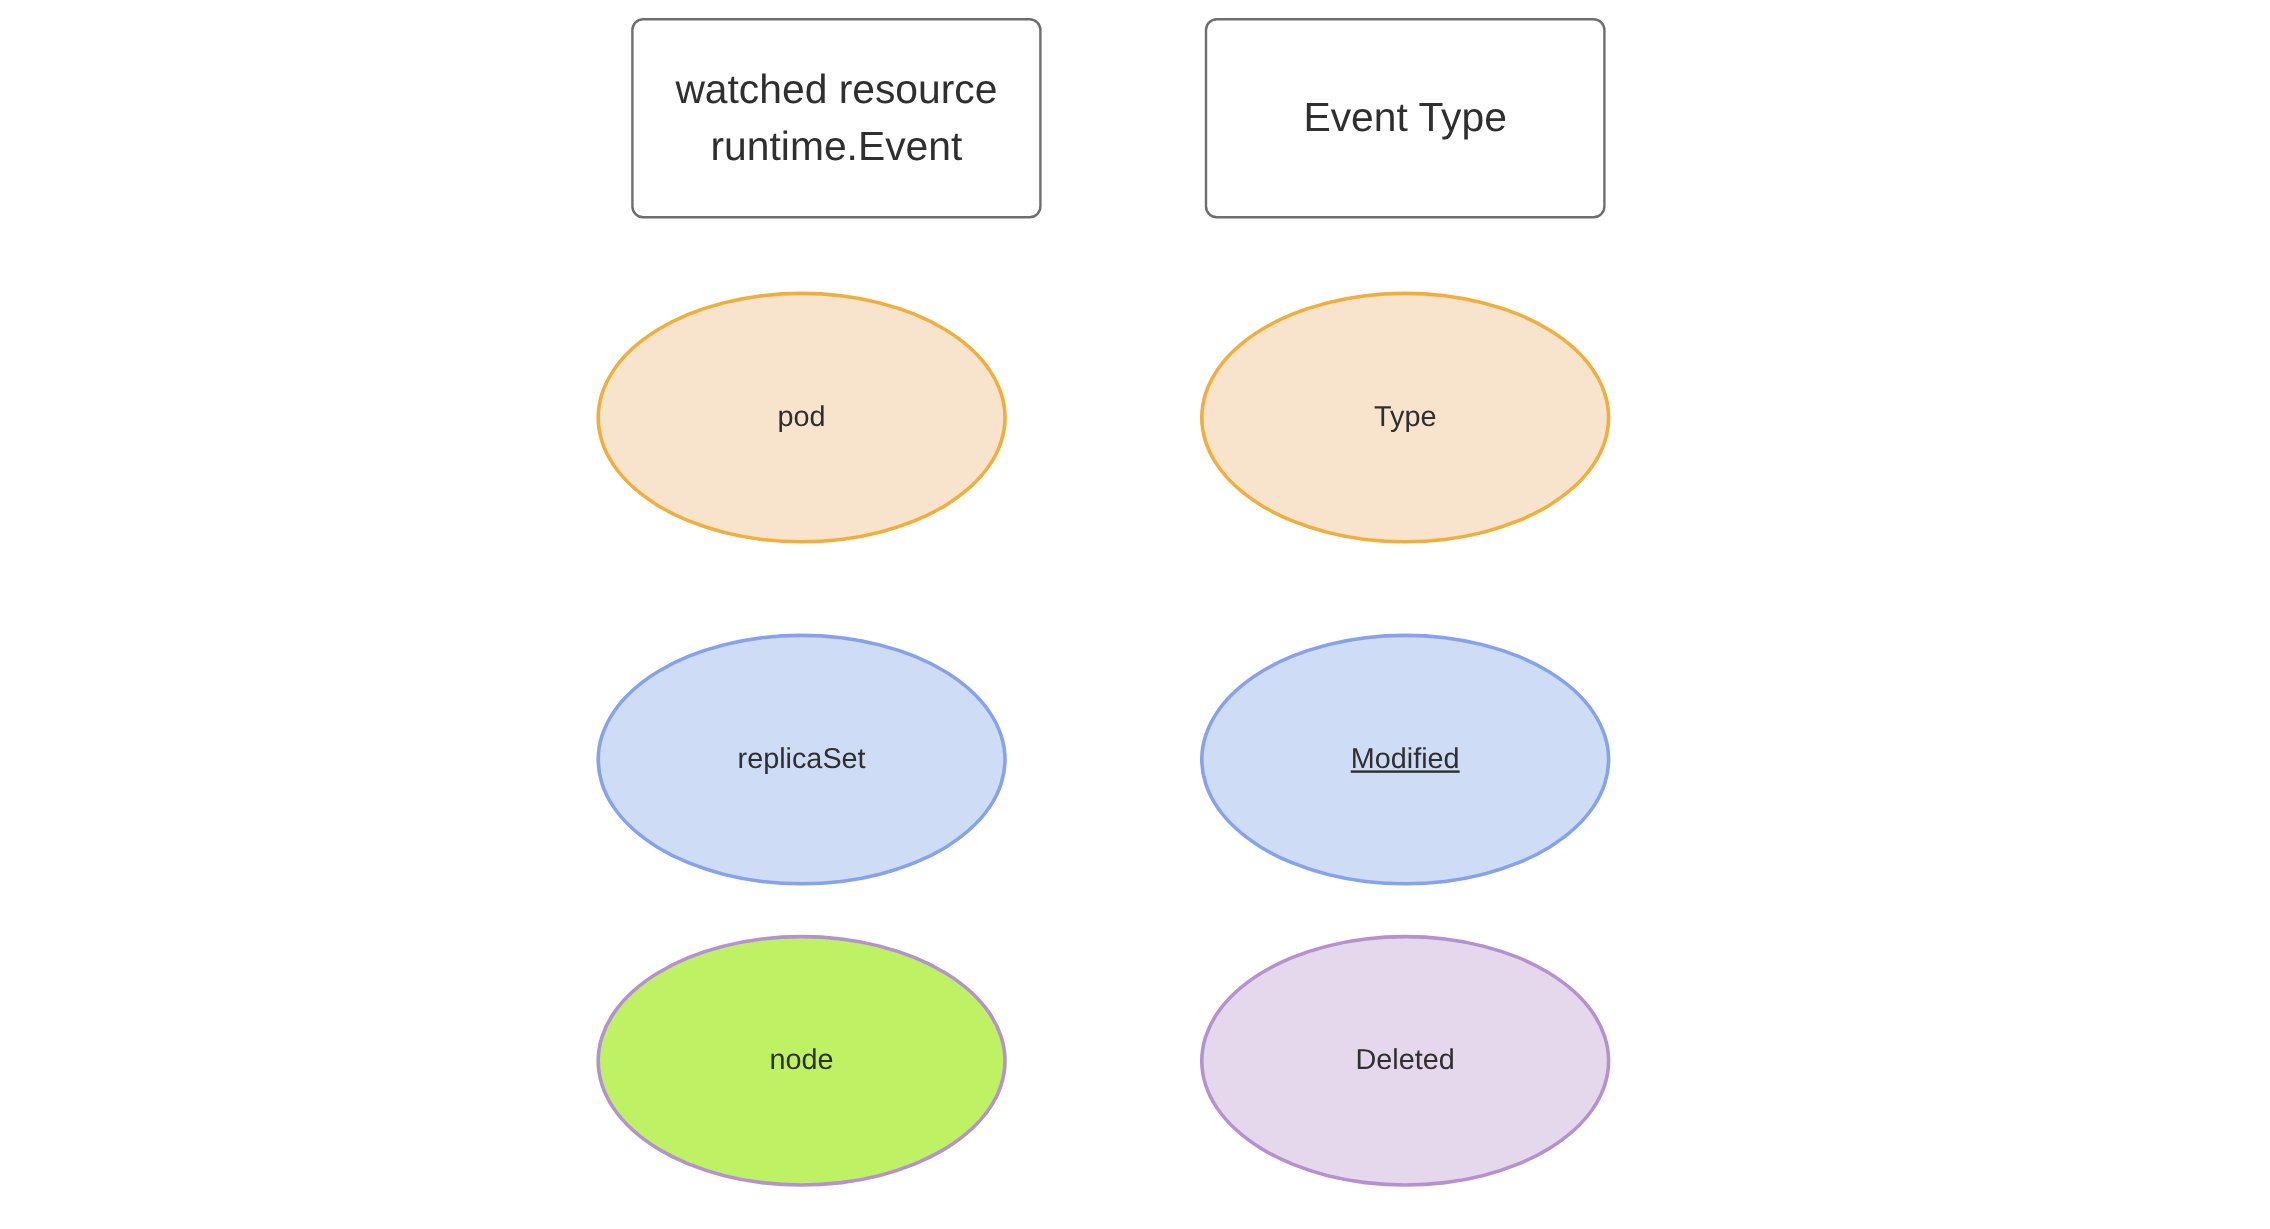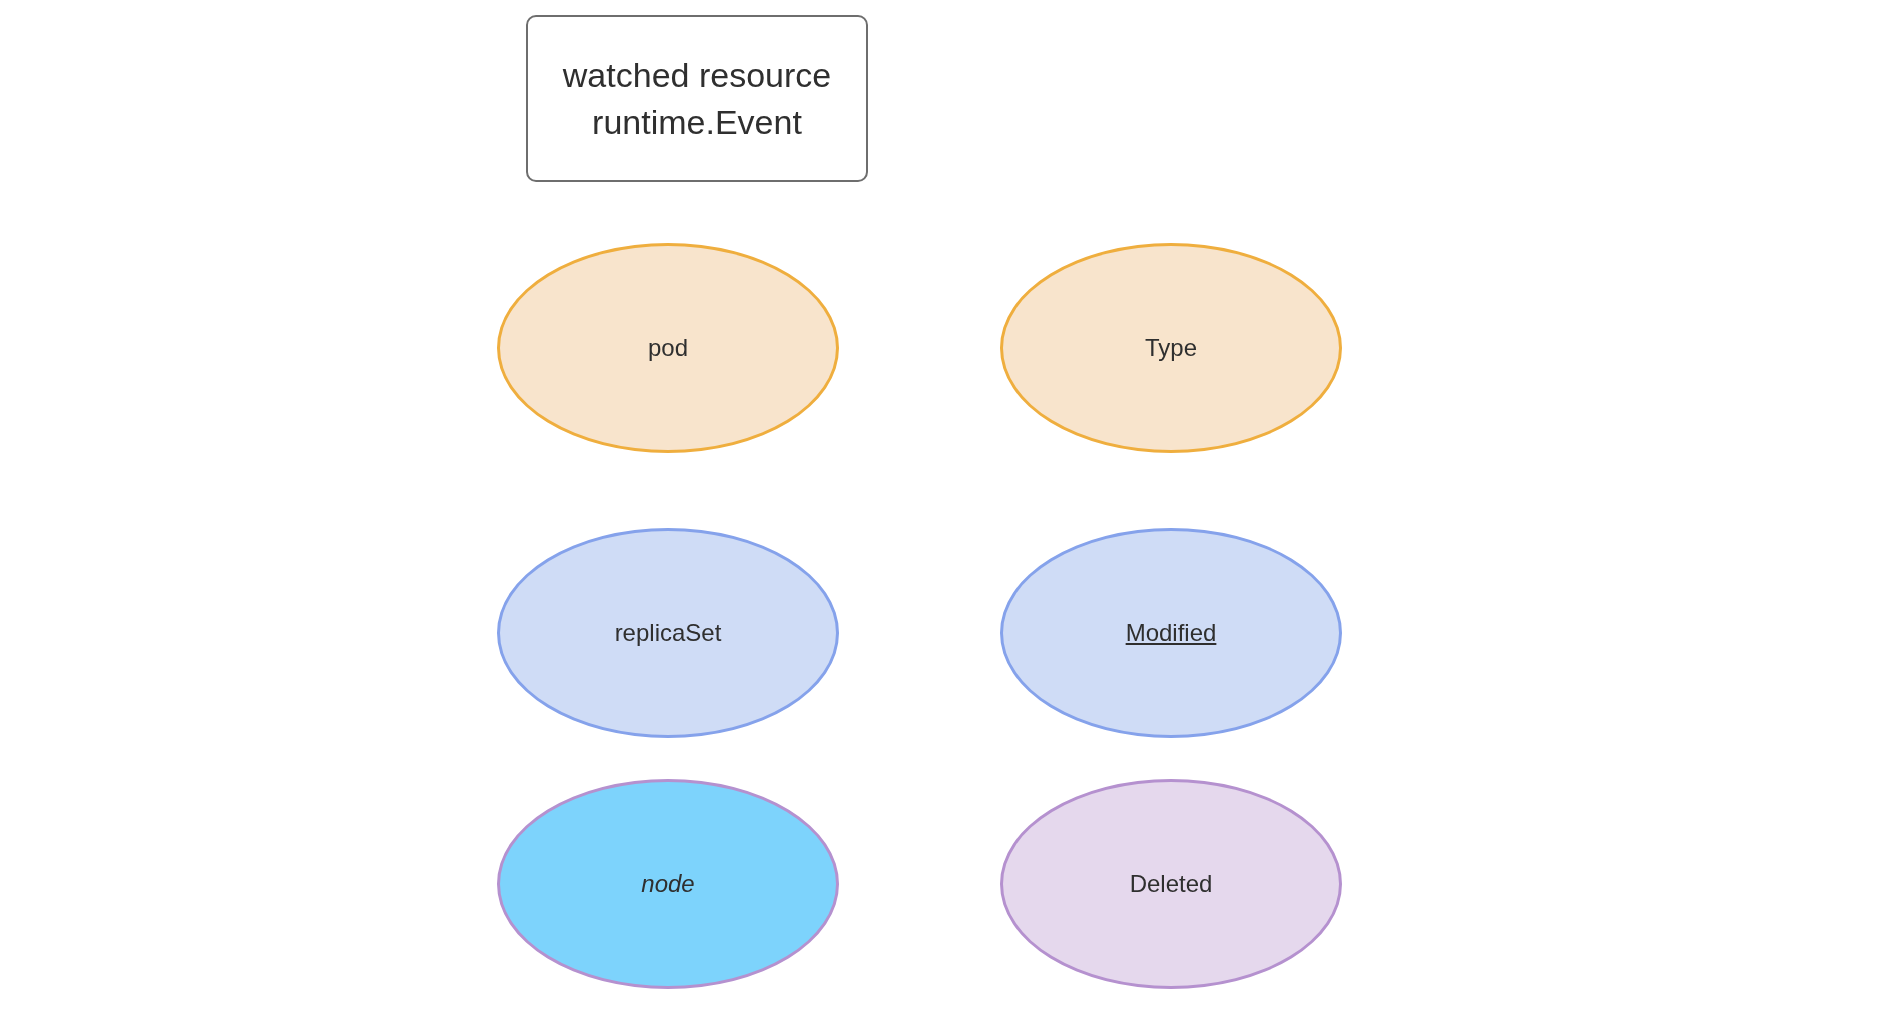--- a/index.html
+++ b/index.html
@@ -58,30 +58,33 @@
 </head>
 <body>
 
 <div class="canvas">
 
   <div class="hdr-box col1">
     <span class="hdr-line">watched resource</span>
     <span class="hdr-line">runtime.Event</span>
   </div>
 
+  <div class="hdr-box col2">
+    <span class="hdr-line">Event Type</span>
+  </div>
 
   <div class="ellipse col1 row1" style="background: rgb(248, 228, 204); border-color: rgb(239, 174, 62);">
     <span>pod</span>
   </div>
 
   <div class="ellipse col1 row2" style="background: rgb(207, 220, 246); border-color: rgb(133, 162, 235);">
     <span>replicaSet</span>
   </div>
 
-  <div class="ellipse col1 row3" style="background: #7dd3fc; border-color: rgb(181, 145, 207); font-style: italic;">
+  <div class="ellipse col1 row3" style="background: #bef264; border-color: rgb(181, 145, 207);">
     <span>node</span>
   </div>
 
   <div class="ellipse col2 row1" style="background: rgb(248, 228, 204); border-color: rgb(239, 174, 62);">
     <span>Type</span>
   </div>
 
   <div class="ellipse col2 row2" style="background: rgb(207, 220, 246); border-color: rgb(133, 162, 235); text-decoration: underline;">
     <span>Modified</span>
   </div>

